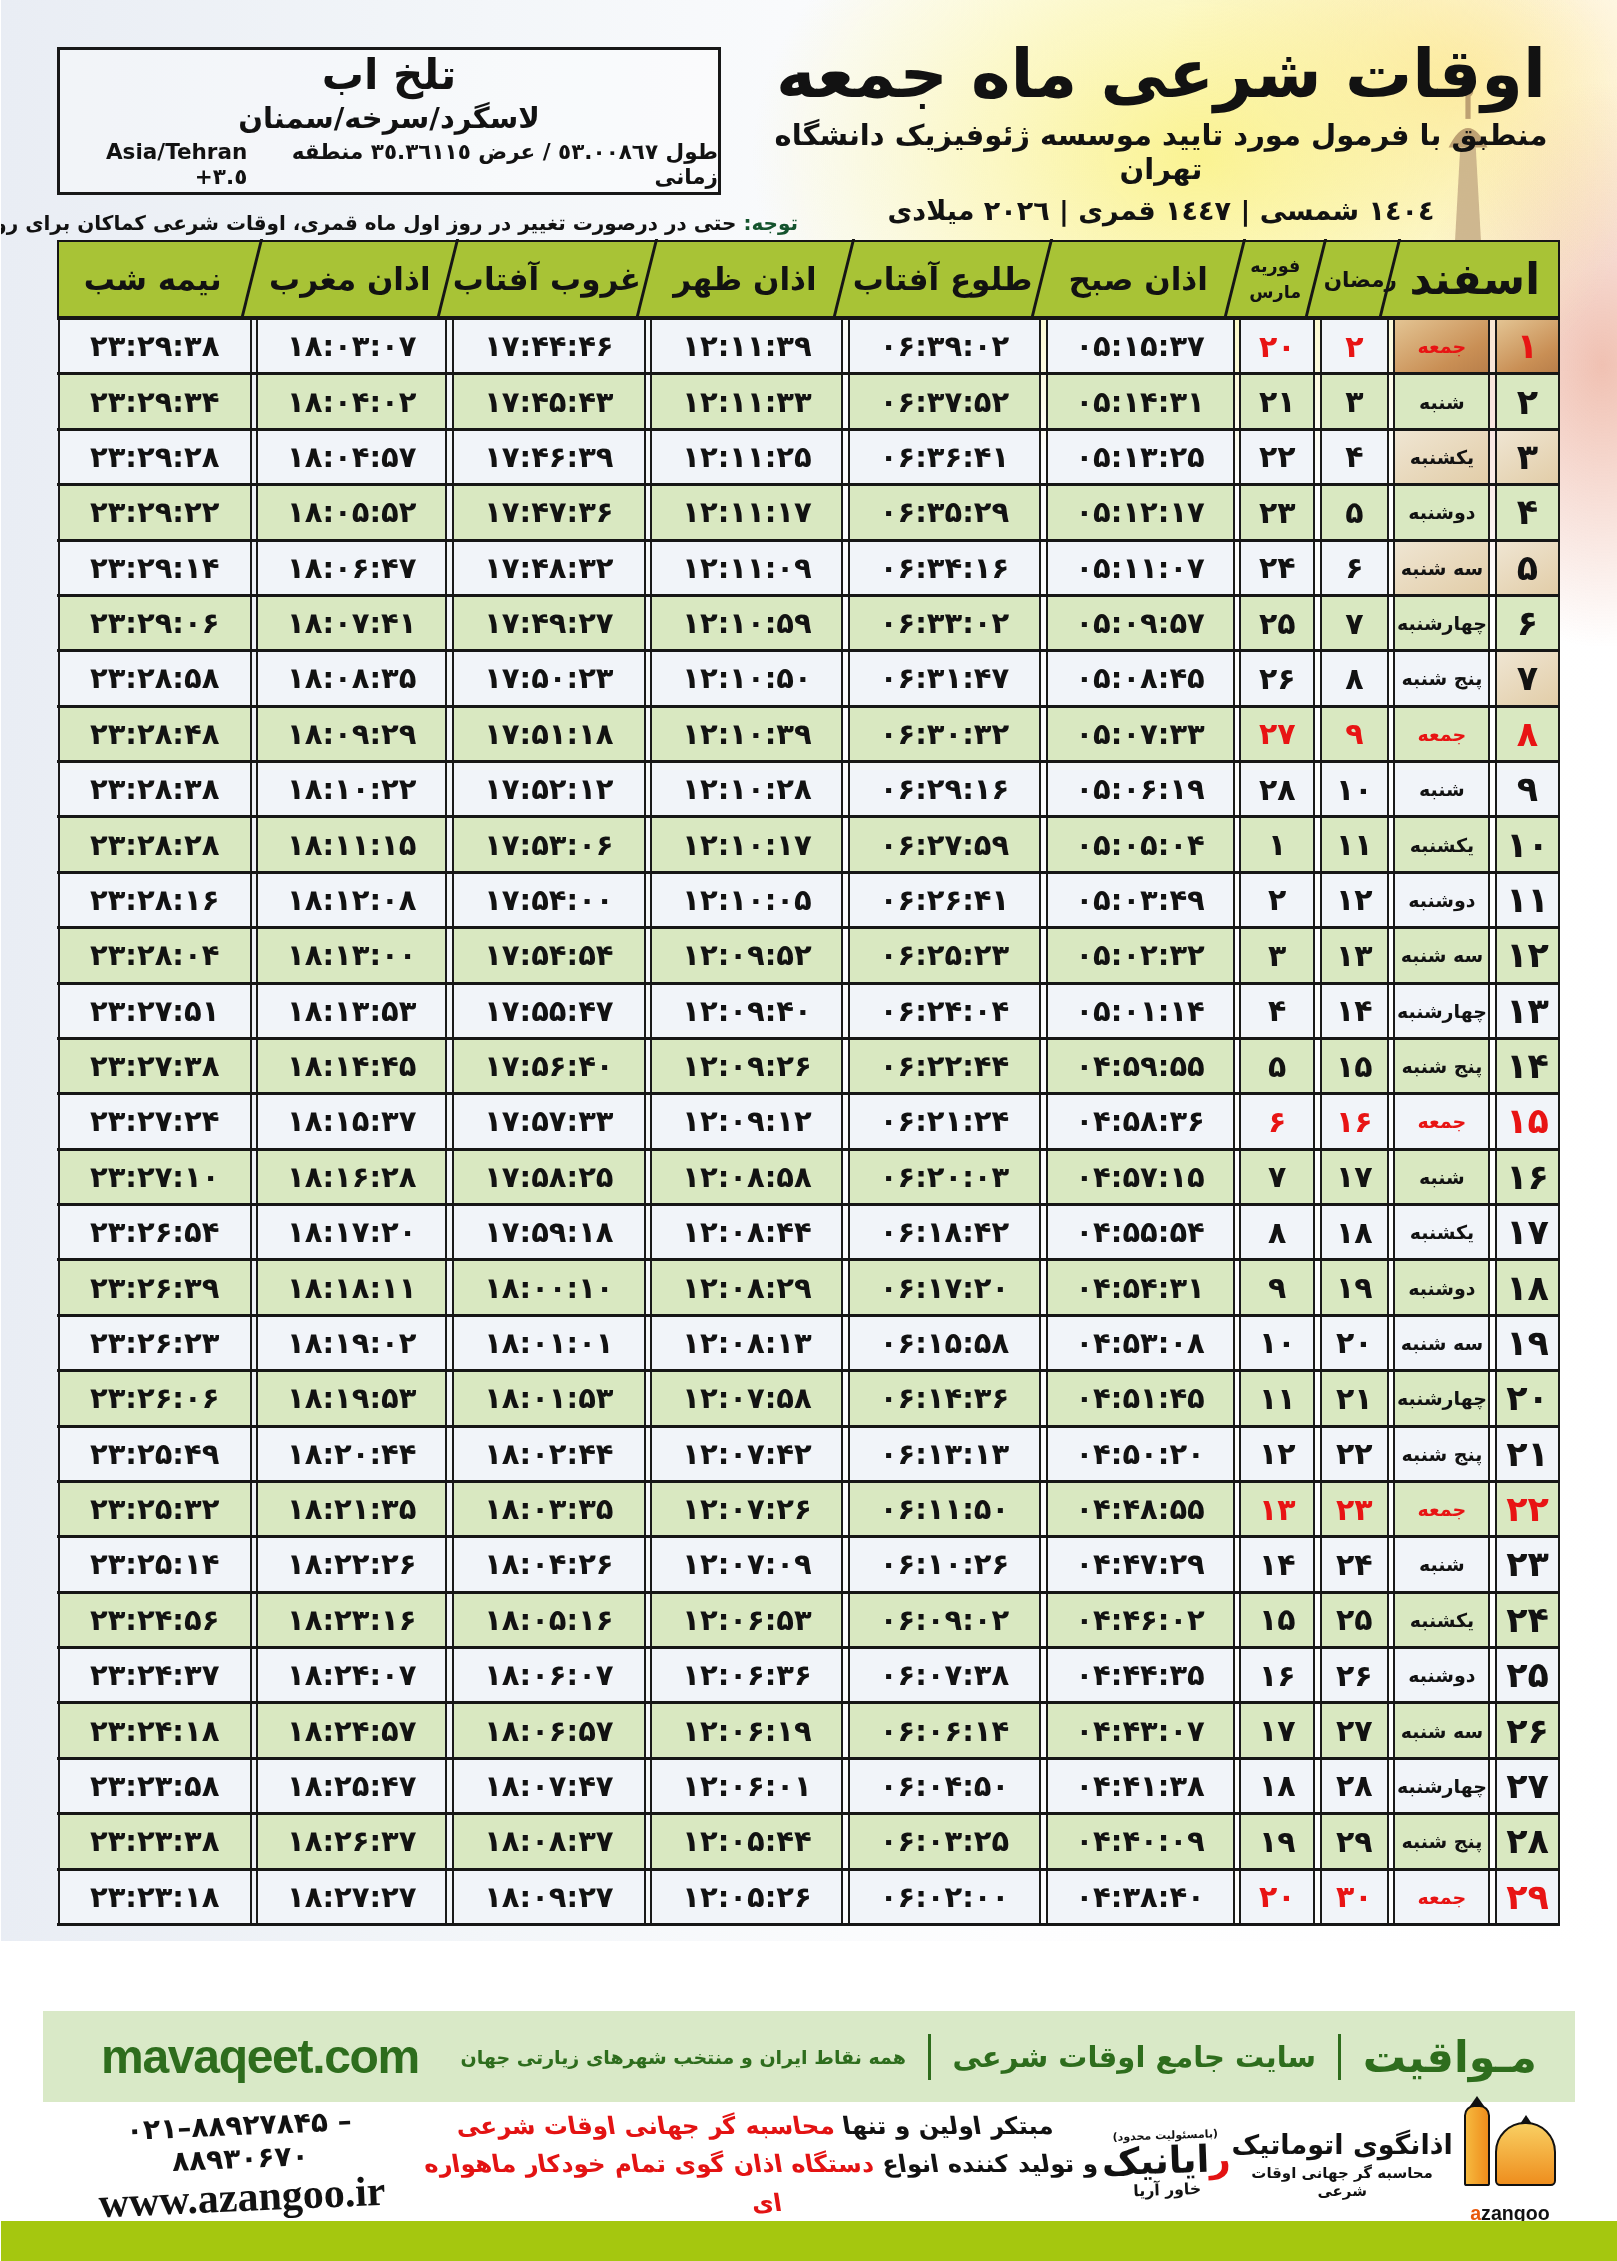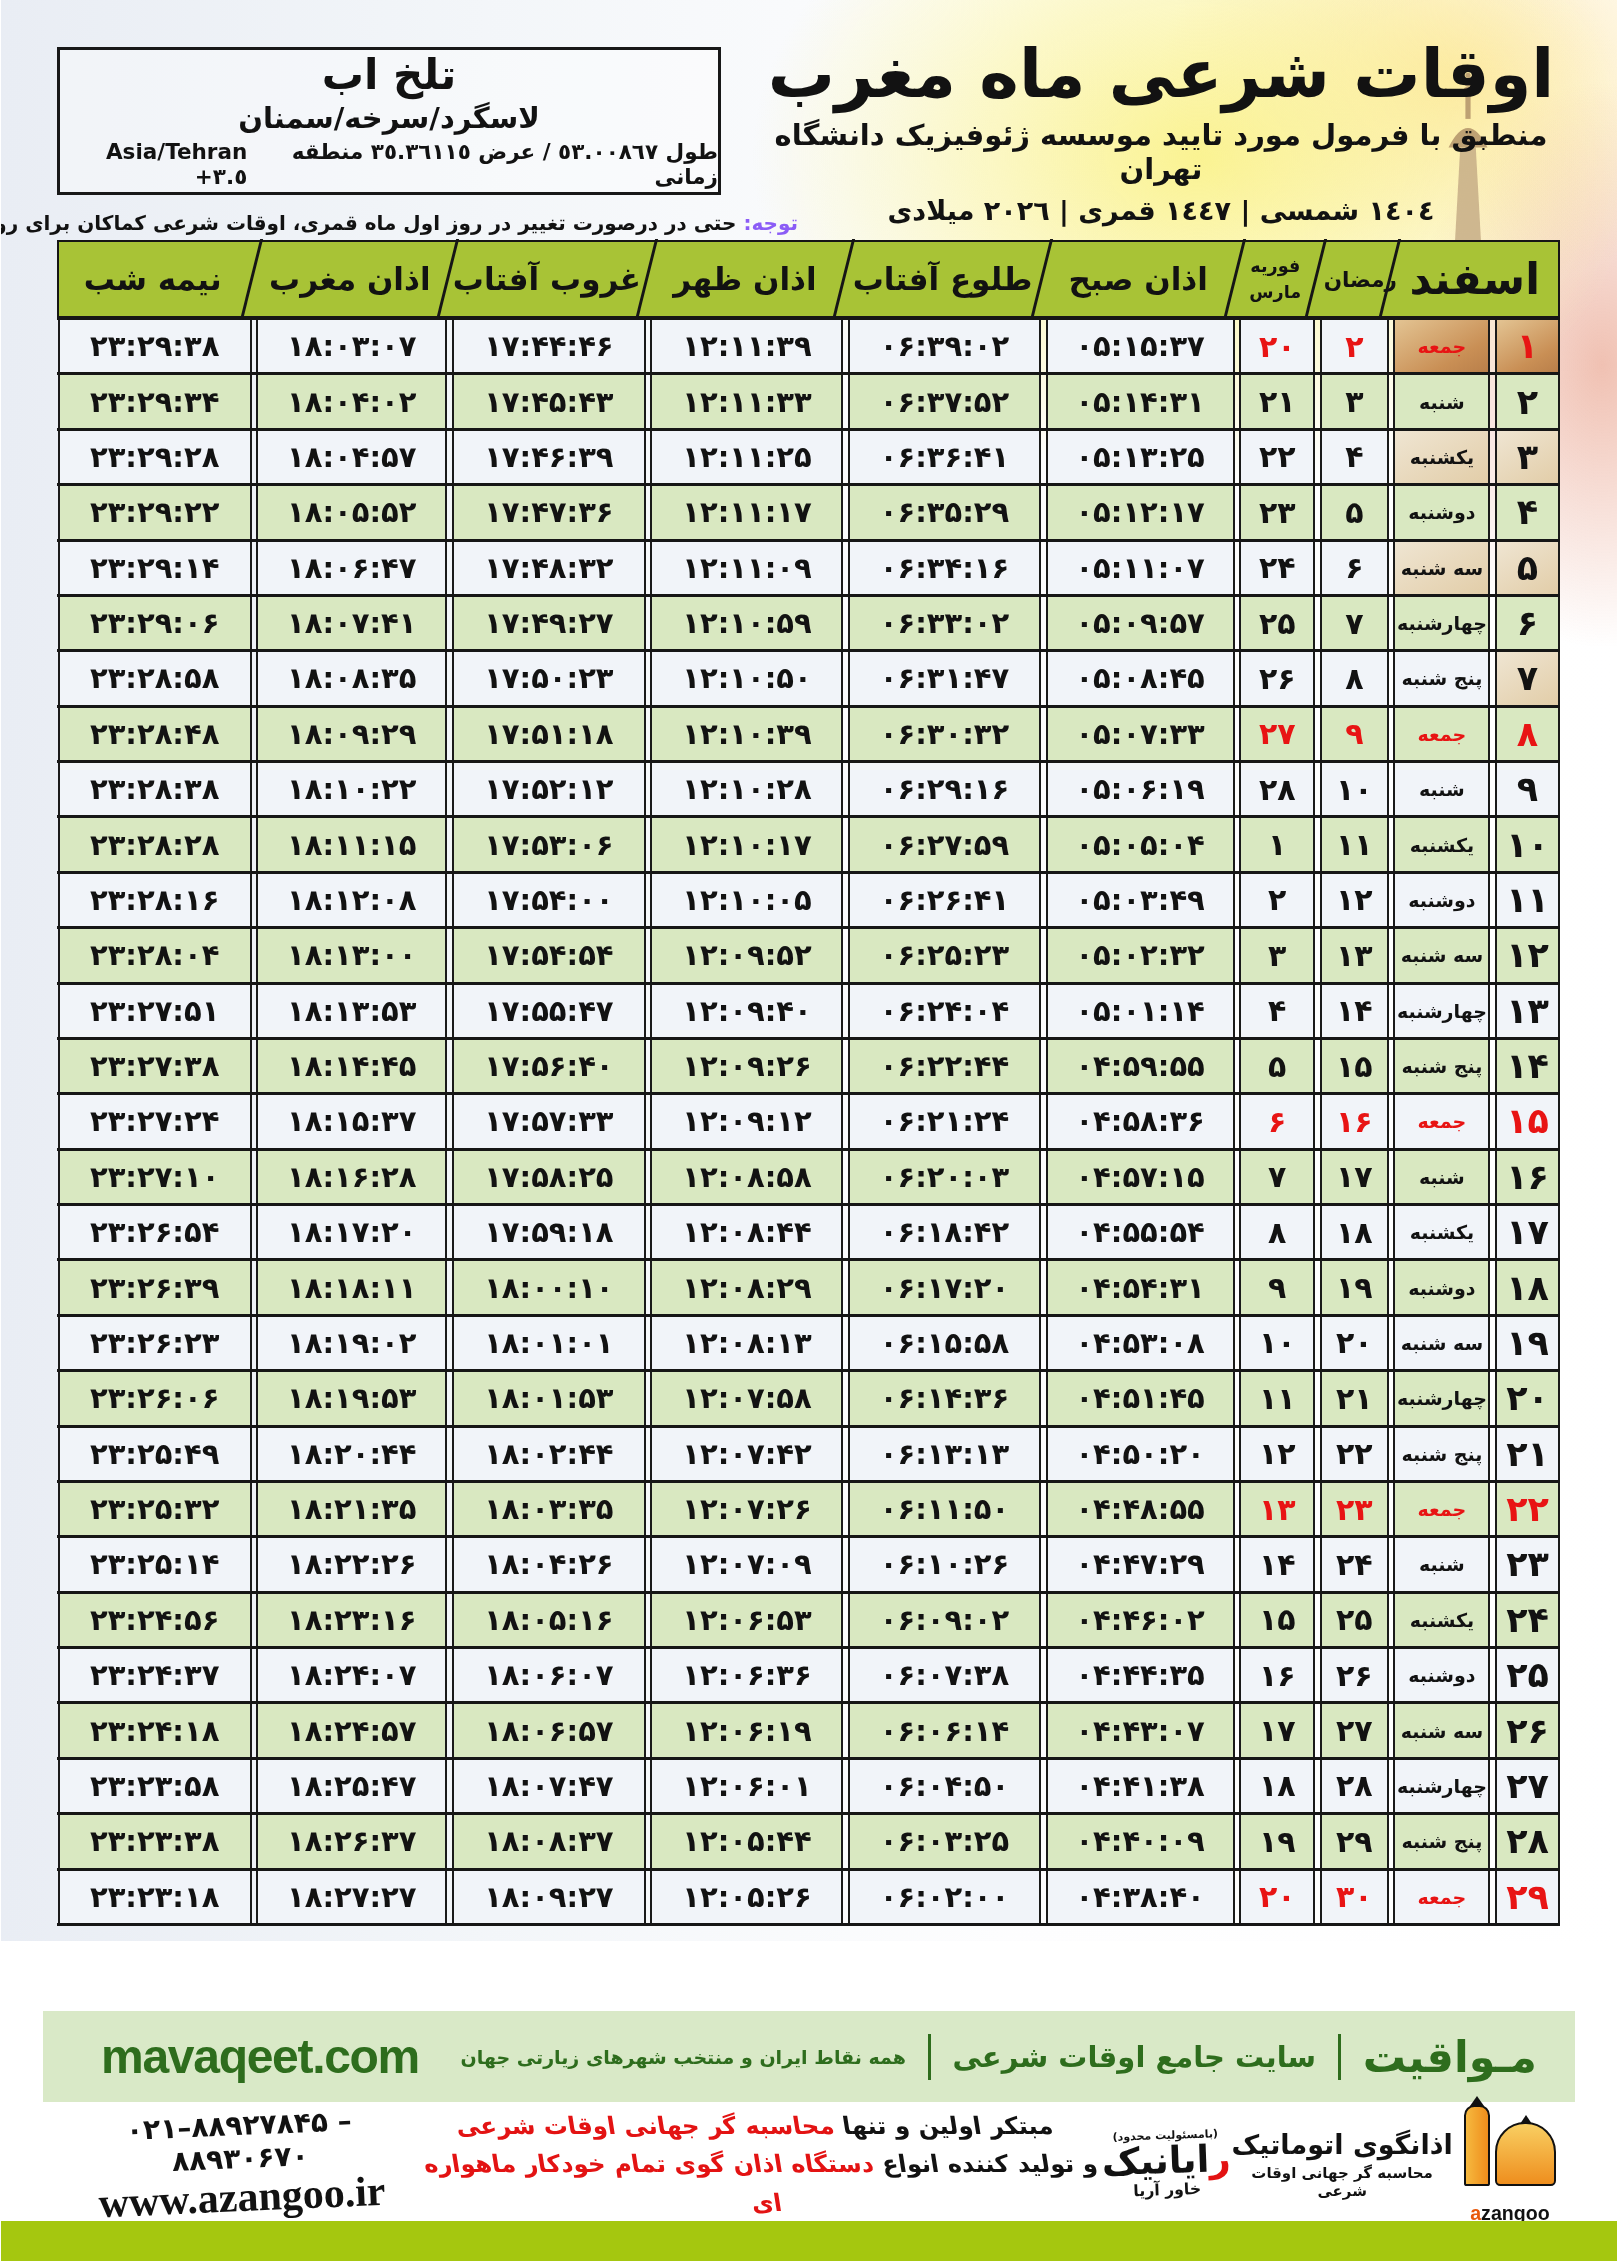--- a/index.html
+++ b/index.html
@@ -22,21 +22,21 @@
     display:flex;flex-direction:column;align-items:center;justify-content:center;gap:3.9px;text-align:right;
   }
   .loc-city{font-size:42px;font-weight:bold;line-height:1.05;}
   .loc-region{font-size:29px;font-weight:bold;}
   .loc-coords{font-size:21.5px;font-weight:bold;display:flex;gap:7.8px;align-items:baseline;}
   .title-block{position:absolute;right:46px;top:33px;width:822px;text-align:center;z-index:2;}
   .main-title{font-size:67px;font-weight:bold;line-height:1.25;}
   .sub-title{font-size:29px;font-weight:bold;margin-top:1.3px;}
   .years-line{font-size:27px;font-weight:600;margin-top:9px;}
   .notice{position:absolute;left:43px;top:211px;width:755px;z-index:2;font-size:20px;font-weight:bold;white-space:nowrap;text-align:right;}
-  .notice .red{color:#8b5cf6;}
+  .notice .red{color:#14532d;}
 
   
   .ptable{
     --cols:65px 97px 69px 76px 189px 193px 193px 194px 191px 194px;
     position:absolute;left:57px;top:240px;width:1503px;height:1686px;z-index:2;
     display:flex;flex-direction:column;
   }
   .thead{
     display:grid;grid-template-columns:var(--cols);gap:0 4.6px;direction:rtl;
     height:80px;background:#a8c336;border:2.6px solid #161616;border-bottom:4.6px solid #161616;
@@ -128,21 +128,21 @@
 <div class="loc-box">
   <div class="loc-city">تلخ اب</div>
   <div class="loc-region">لاسگرد/سرخه/سمنان</div>
   <div class="loc-coords">
     <span>طول ٥٣.٠٠٨٦٧ / عرض ٣٥.٣٦١١٥ منطقه زمانی</span>
     <span dir="ltr">Asia/Tehran +٣.٥</span>
   </div>
 </div>
 
 <div class="title-block">
-  <div class="main-title">اوقات شرعی ماه مغرب</div>
+  <div class="main-title">اوقات شرعی ماه جمعه</div>
   <div class="sub-title">منطبق با فرمول مورد تایید موسسه ژئوفیزیک دانشگاه تهران</div>
   <div class="years-line">١٤٠٤ شمسی | ١٤٤٧ قمری | ٢٠٢٦ میلادی</div>
 </div>
 
 <div class="notice">
   <span class="red">توجه:</span>
   <span>حتی در درصورت تغییر در روز اول ماه قمری، اوقات شرعی کماکان برای روزهای شمسی و میلادی معتبر است.</span>
 </div>
 
 <div class="ptable">

